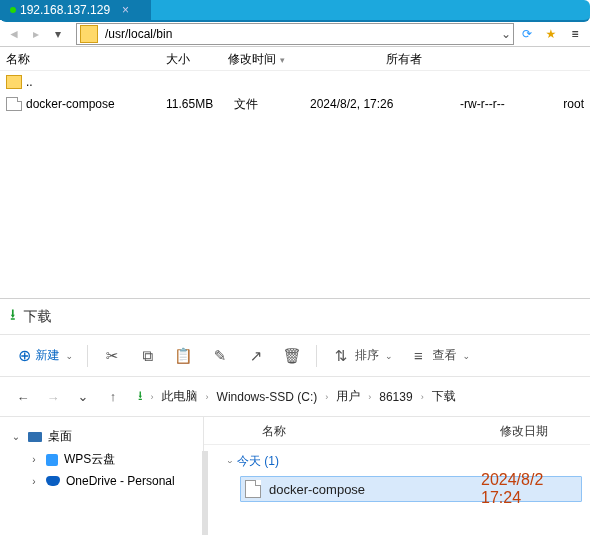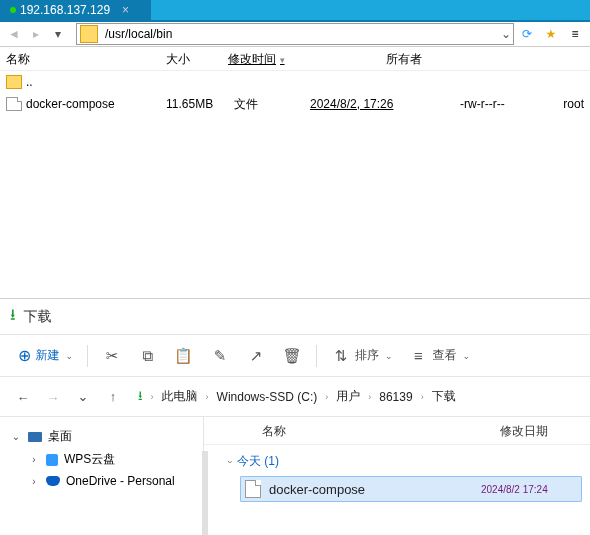--- a/index.html
+++ b/index.html
@@ -1,36 +1,36 @@
 <!DOCTYPE html>
 <html><head>
 <meta charset="utf-8">
 <style>
   * { margin: 0; padding: 0; box-sizing: border-box; font-family: "Microsoft YaHei", sans-serif; font-size: 12px; }
   body { width: 590px; height: 535px; background: #fff; overflow: hidden; position: relative; }
 
   
-  .top-tabs { height: 22px; background: #1ca8dd; display: flex; align-items: center; border-bottom: 2px solid #0e7bb0; }
+  .top-tabs { height: 22px; background: #1ca8dd; display: flex; align-items: center; border-bottom: 2px solid #0e7bb0; border-radius: 6px; }
   .tab { background: #0e7bb0; color: #fff; font-size: 11px; padding: 2px 22px 2px 10px; height: 20px; display: flex; align-items: center; gap: 4px; }
   .tab .dot { width: 6px; height: 6px; background: #25d900; border-radius: 50%; display: inline-block; }
   .tab .close { margin-left: 8px; color: #cce; }
   .tb-nav { height: 25px; display: flex; align-items: center; padding: 0 4px; gap: 2px; border-bottom: 1px solid #ccc; }
   .nav-btn { width: 20px; height: 20px; display: flex; align-items: center; justify-content: center; color: #555; }
   .nav-btn.dis { color: #bbb; }
   .path-box { flex: 1; margin-left: 6px; height: 22px; border: 1px solid #999; display: flex; align-items: center; background: #fff; }
   .path-box .fold { width: 18px; height: 18px; background: #ffd96a; border: 1px solid #d4a017; margin: 0 3px; }
   .path-box input { flex: 1; border: none; outline: none; padding: 0 4px; font-size: 12px; }
   .path-box .dd { width: 14px; text-align: center; color: #555; }
   .icon-right { width: 22px; height: 22px; display: flex; align-items: center; justify-content: center; }
   .list-hdr { display: flex; height: 24px; border-bottom: 1px solid #eee; }
   .list-hdr > div, .row > div { padding: 4px 6px; overflow: hidden; white-space: nowrap; }
   .c-name { width: 160px; }
   .c-size { width: 62px; text-align: left; }
   .c-type { width: 82px; padding-left: 12px !important; }
-  .c-mod  { width: 150px; text-decoration: underline; }
+  .c-mod  { width: 150px; }
   .c-attr { width: 80px; }
   .c-own  { width: 56px; text-align: right; }
   .sort-ind { color: #888; font-size: 9px; margin-left: 4px; }
   .rows { }
   .row { display: flex; height: 22px; align-items: center; }
   .row .ico { width: 16px; height: 14px; display: inline-block; margin-right: 4px; vertical-align: middle; }
   .folder-ico { background: #ffd96a; border: 1px solid #d4a017; }
   .file-ico { background: #fff; border: 1px solid #999; position: relative; }
   .file-ico::after { content:""; position:absolute; right:-1px; top:-1px; width:4px; height:4px; background:#fff; border-left:1px solid #999; border-bottom:1px solid #999; }
 
@@ -65,21 +65,21 @@
   .b-listhdr > div { padding: 6px 10px; color: #333; }
   .bc-name { flex: 1; padding-left: 58px !important; }
   .bc-mod  { width: 100px; }
   .grp { padding: 8px 12px 6px 24px; color: #1066c8; }
   .grp .tw2 { color: #555; margin-right: 6px; display: inline-block; transform: rotate(90deg); font-size: 9px; }
   .b-row { display: flex; align-items: center; height: 26px; margin: 0 8px 0 36px; }
   .b-row.selected { background: #d8e9fb; border: 1px solid #8fc3f5; border-radius: 1px; }
   .b-row .ficon { width: 16px; height: 18px; background:#fff; border:1px solid #999; margin: 0 8px 0 4px; position:relative; }
   .b-row .ficon::after { content:""; position:absolute; right:-1px; top:-1px; width:5px;height:5px;background:#fff;border-left:1px solid #999;border-bottom:1px solid #999; }
   .b-row .fname { flex: 1; color: #222; font-size: 13px; }
-  .b-row .fmod { width: 100px; color: #701a75; font-size: 10px; }
+  .b-row .fmod { width: 100px; color: #c2410c; font-size: 16px; }
 </style>
 </head>
 <body>
 
 <div class="top-tabs">
   <div class="tab">
     <span class="dot"></span>
     <span>192.168.137.129</span>
     <span class="close">×</span>
   </div>

